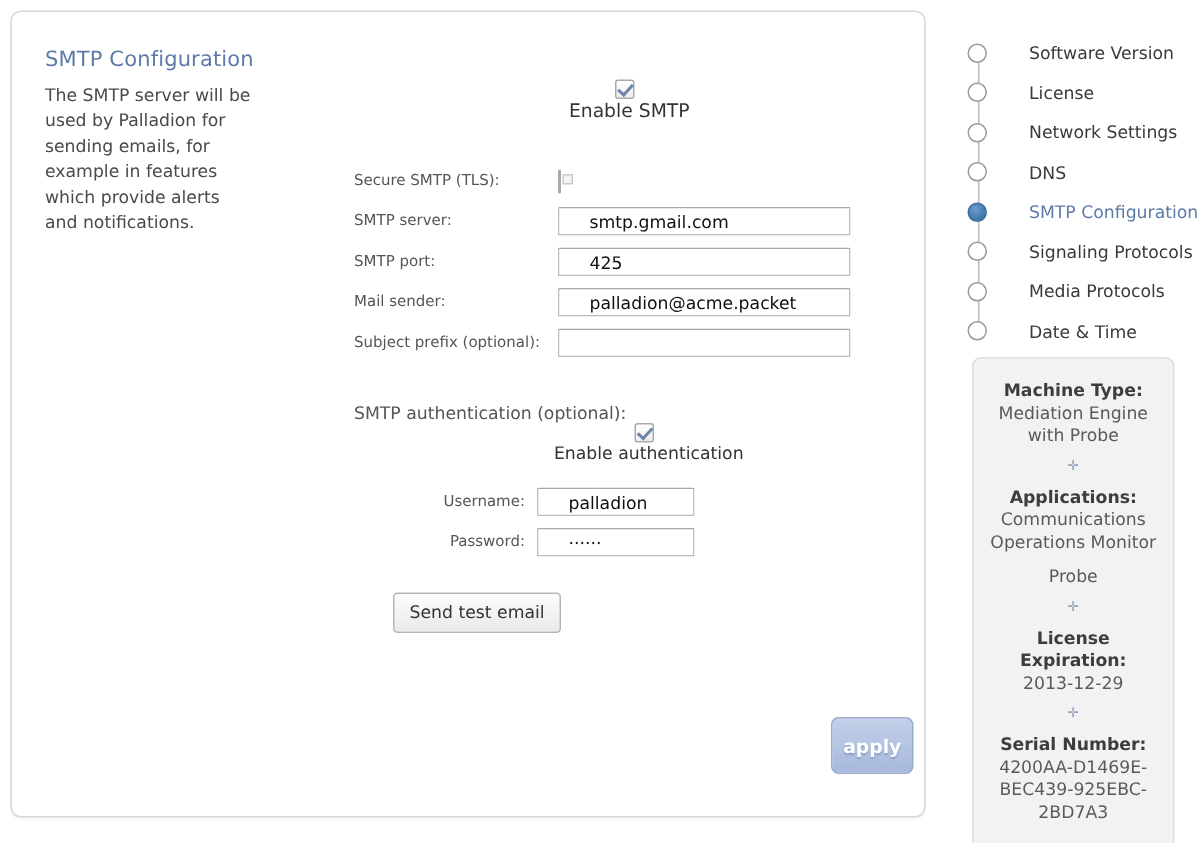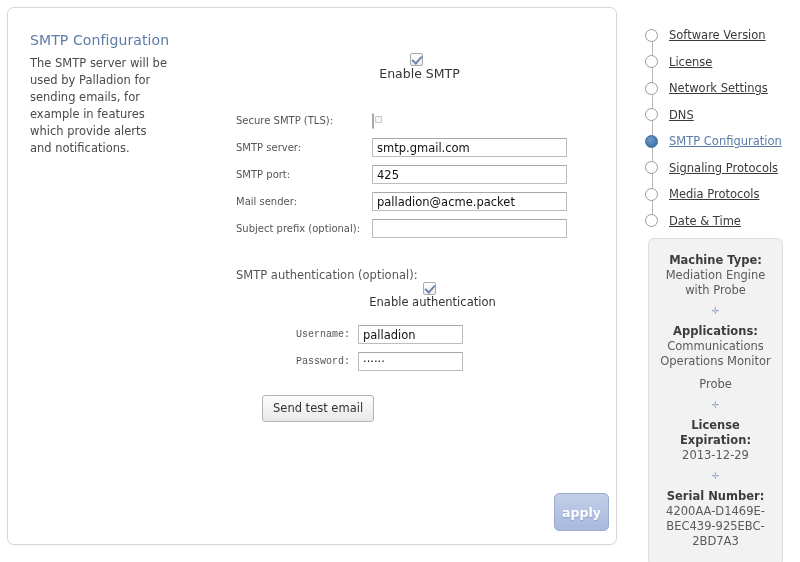--- a/index.html
+++ b/index.html
@@ -123,59 +123,59 @@
   .f-input {
     width: 195px;
     height: 19px;
     box-sizing: border-box;
     border: 1px solid #bdbdbd;
     border-top-color: #a8a8a8;
     background: #ffffff;
     font-family: "DejaVu Sans", "Liberation Sans", sans-serif;
     font-size: 11.5px;
     color: #111111;
-    padding: 0 4px;
+    padding: 0 20px;
     border-radius: 1px;
     outline: none;
   }
   .f-input.narrow { width: 105px; }
 
   #auth-heading {
     margin-top: 26px;
     font-size: 11.5px;
     color: #555555;
   }
   #auth-enable-row {
     margin-left: 26px;
   }
   #auth-enable-row .chk-label { font-size: 11.5px; }
 
   #auth-fields {
     margin-top: 12px;
     margin-left: 22px;
   }
-  #auth-fields .f-label { width: 92px; text-align: right; font-family: Liberation Mono, monospace; }
+  #auth-fields .f-label { width: 92px; text-align: right; }
 
   #send-test-email-button {
     margin-top: 20px;
     margin-left: 26px;
     padding: 5px 10px 6px 10px;
     font-family: "DejaVu Sans", "Liberation Sans", sans-serif;
     font-size: 11.5px;
     color: #333333;
     background: linear-gradient(#fdfdfd, #e9e9e9);
     border: 1px solid #b5b5b5;
     border-radius: 3px;
     cursor: pointer;
   }
 
   #apply-button {
     position: absolute;
     left: 546px;
-    top: 485px;
+    top: 470px;
     width: 55px;
     height: 38px;
     font-family: "DejaVu Sans", "Liberation Sans", sans-serif;
     font-size: 12.5px;
     font-weight: bold;
     color: #ffffff;
     background: linear-gradient(#c3cfe8, #a7b9dd);
     border: 1px solid #9aabd0;
     border-radius: 5px;
     cursor: pointer;
@@ -215,25 +215,24 @@
     border-radius: 50%;
     border: 1px solid #9a9a9a;
     background: #ffffff;
     flex: none;
   }
   .nav-item.active .nav-dot {
     background: radial-gradient(circle at 38% 32%, #6f9cc8 0%, #3f77ad 70%);
     border-color: #3a6b9c;
   }
   .nav-label {
-    margin-left: 11px;
+    margin-left: 28px;
     font-size: 11.5px;
     color: #3a3a3a;
     white-space: nowrap;
-    text-decoration: underline;
   }
   .nav-item.active .nav-label { color: #5c7ba8; }
 
   
   #info-panel {
     position: absolute;
     left: 648px;
     top: 238px;
     width: 135px;
     padding: 14px 6px 16px 6px;

